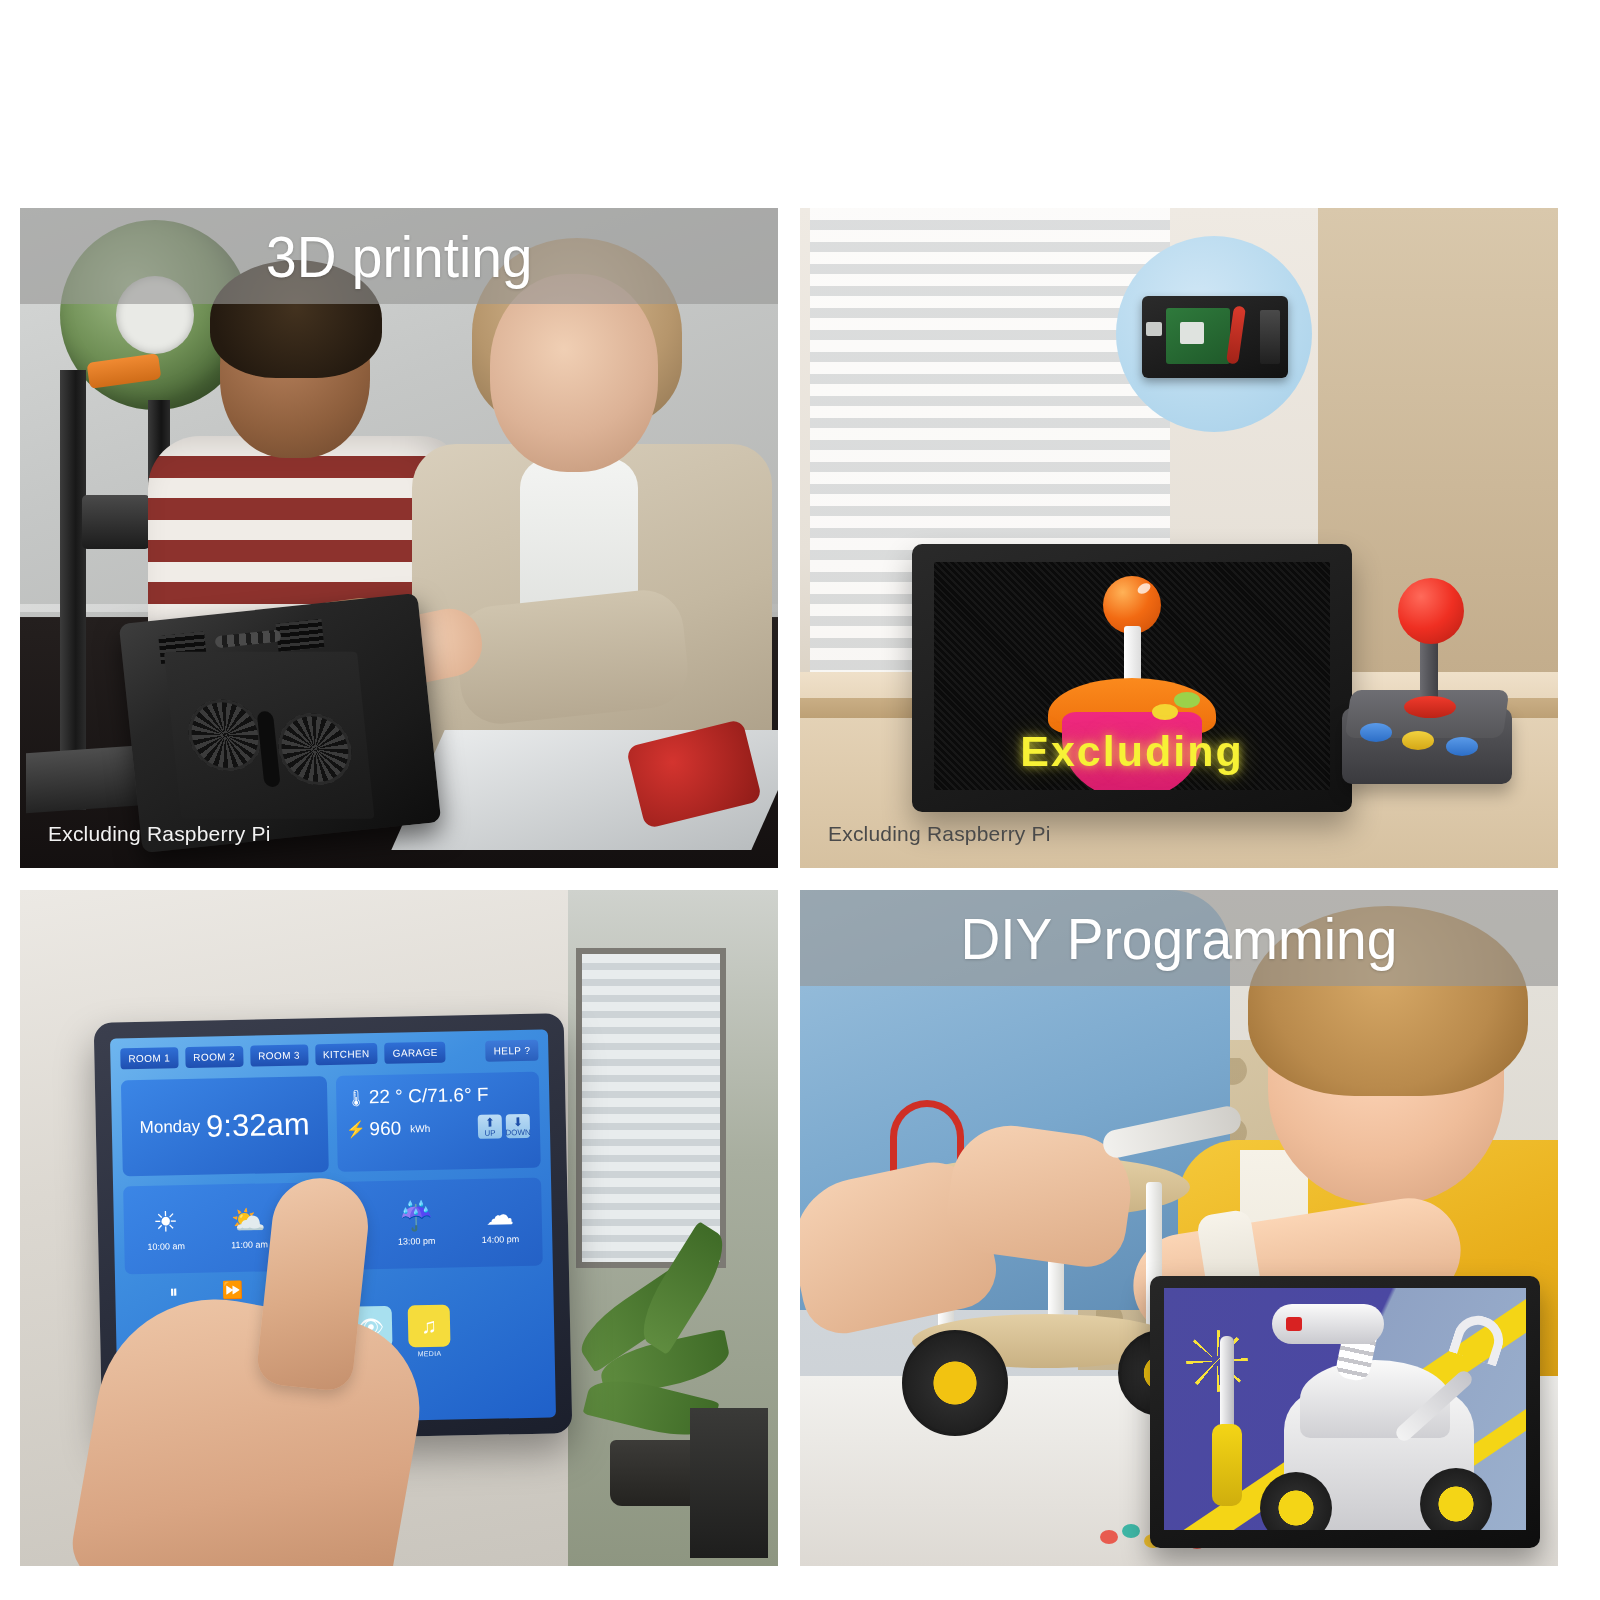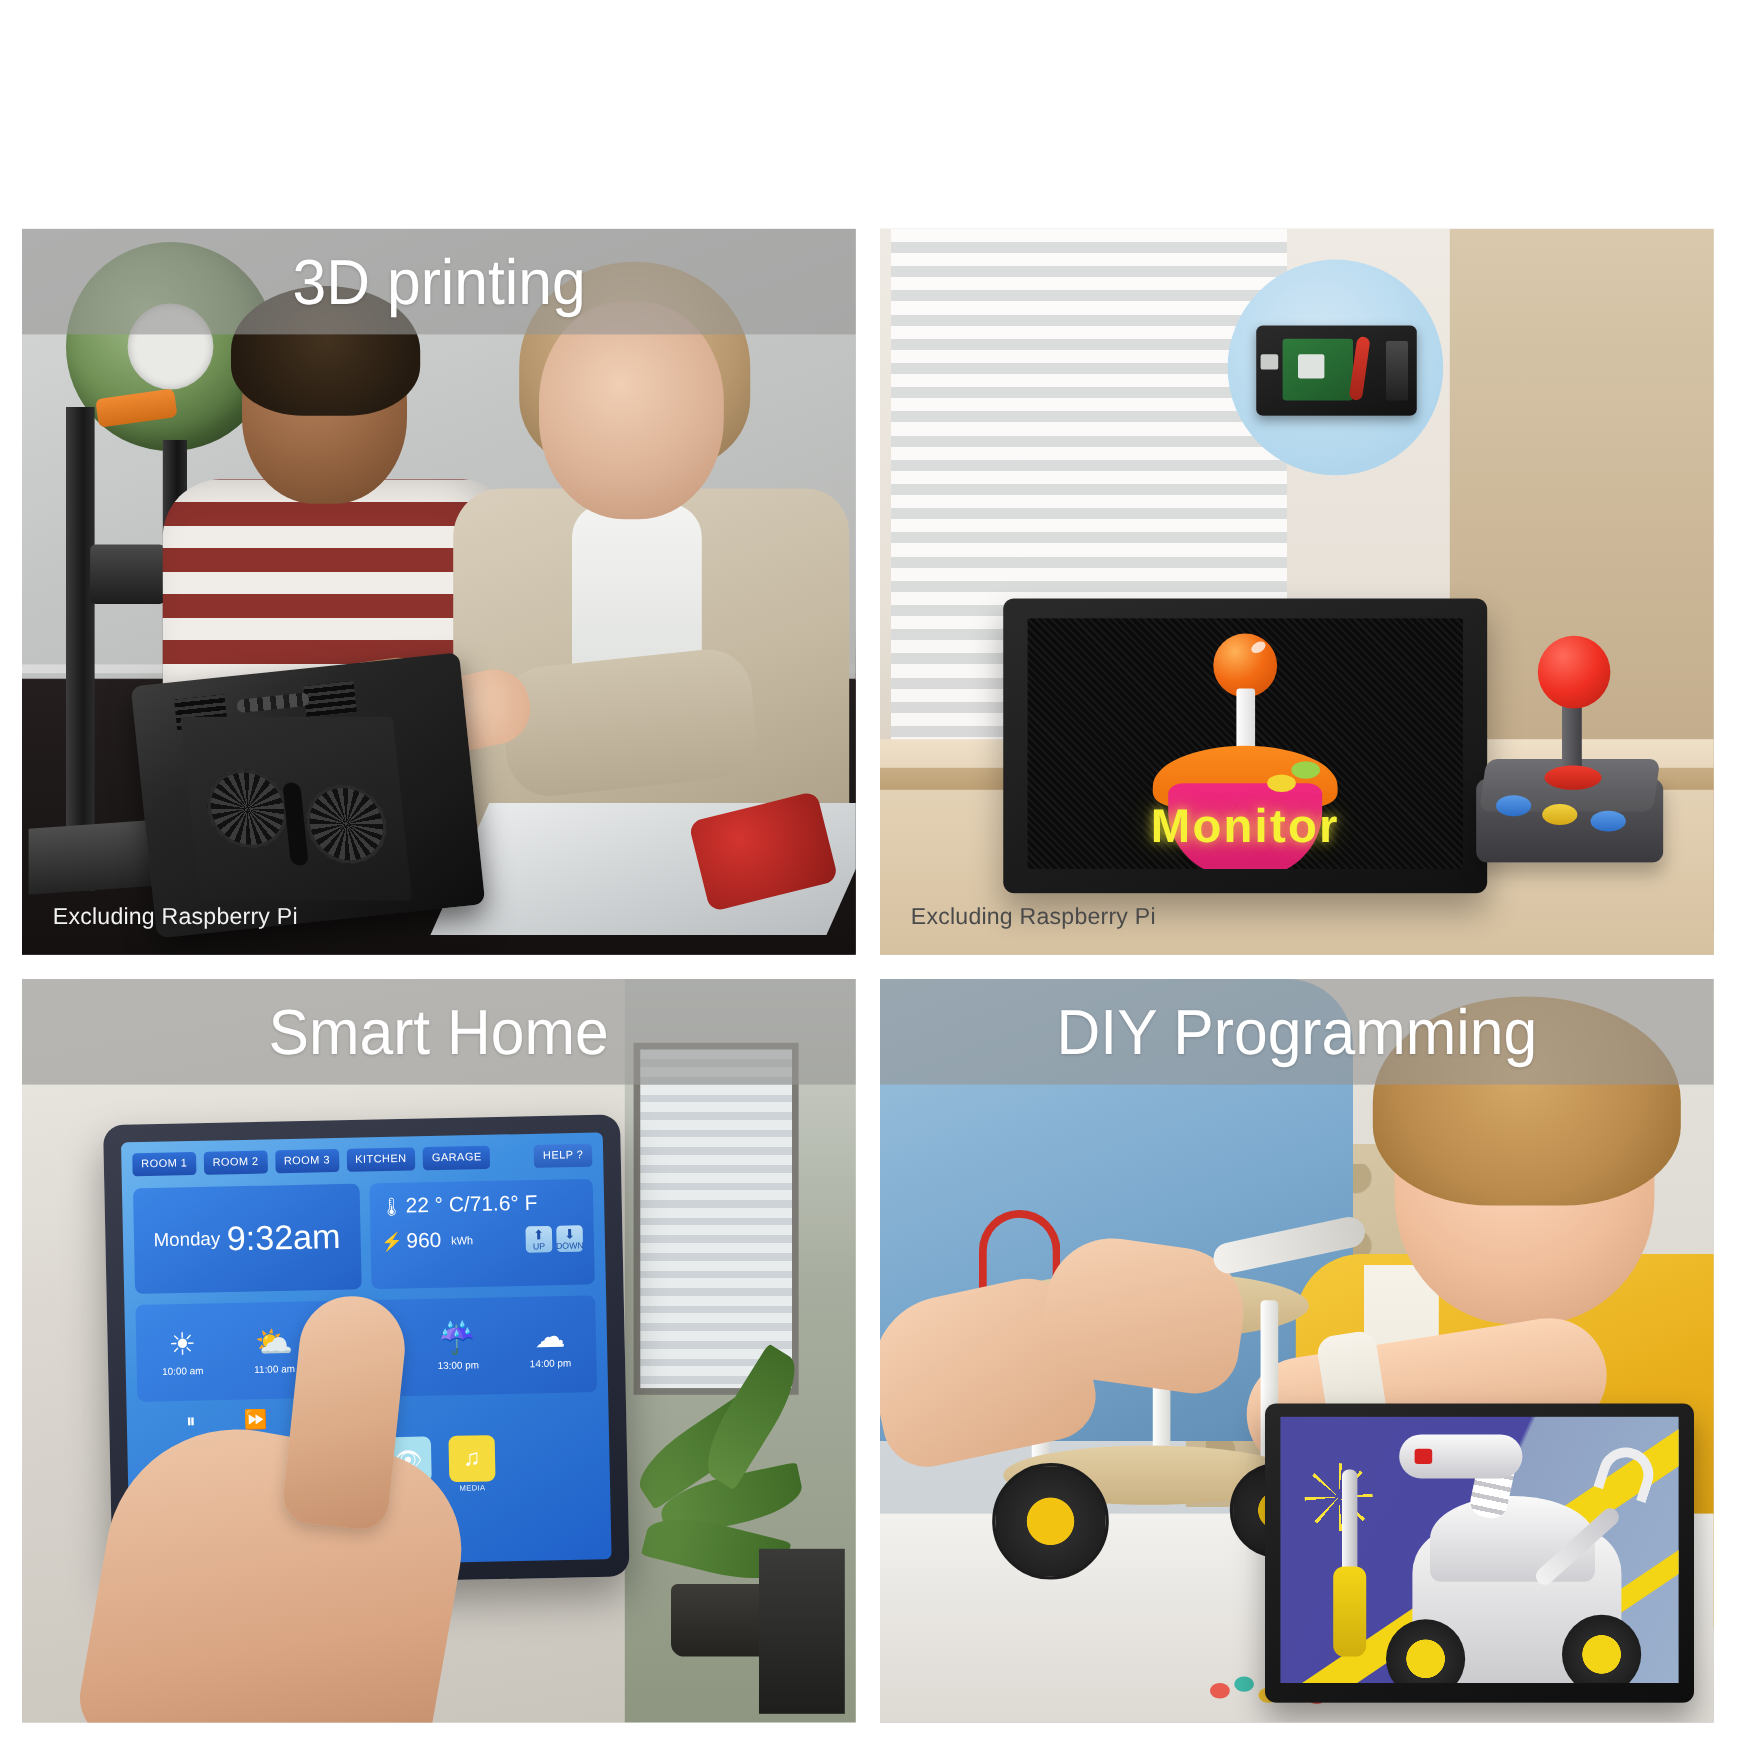--- a/index.html
+++ b/index.html
@@ -725,21 +725,21 @@
       </div>
 
       <div class="p2-screen">
         <div class="p2-screen-in">
           <div class="rp-ball"></div>
           <div class="rp-stick"></div>
           <div class="rp-top"></div>
           <div class="rp-cup"></div>
           <div class="rp-dot1"></div>
           <div class="rp-dot2"></div>
-          <div class="rp-text">Monitor</div>
+          <div class="rp-text">Excluding</div>
         </div>
       </div>
 
       <div class="p2-joy">
         <div class="joy-base"></div>
         <div class="joy-top"></div>
         <div class="joy-btn joy-b1"></div>
         <div class="joy-btn joy-b2"></div>
         <div class="joy-btn joy-b3"></div>
         <div class="joy-shaft"></div>
@@ -852,23 +852,20 @@
           </div>
 
         </div>
       </div>
 
       <div class="p3-hand"></div>
       <div style="position:absolute;left:246px;top:288px;z-index:20">
         <div class="finger-shape"></div>
       </div>
 
-      <div class="panel-title-band">
-        <div class="panel-title">Smart Home</div>
-      </div>
     </div>
 
     <div class="panel">
       <div class="p4-bg"></div>
       <div class="p4-wallL"></div>
       <div class="p4-box"></div>
       <div class="p4-shirt"></div>
 
       <div class="p4-boy-shirt"></div>
       <div class="p4-boy-stripe"></div>

